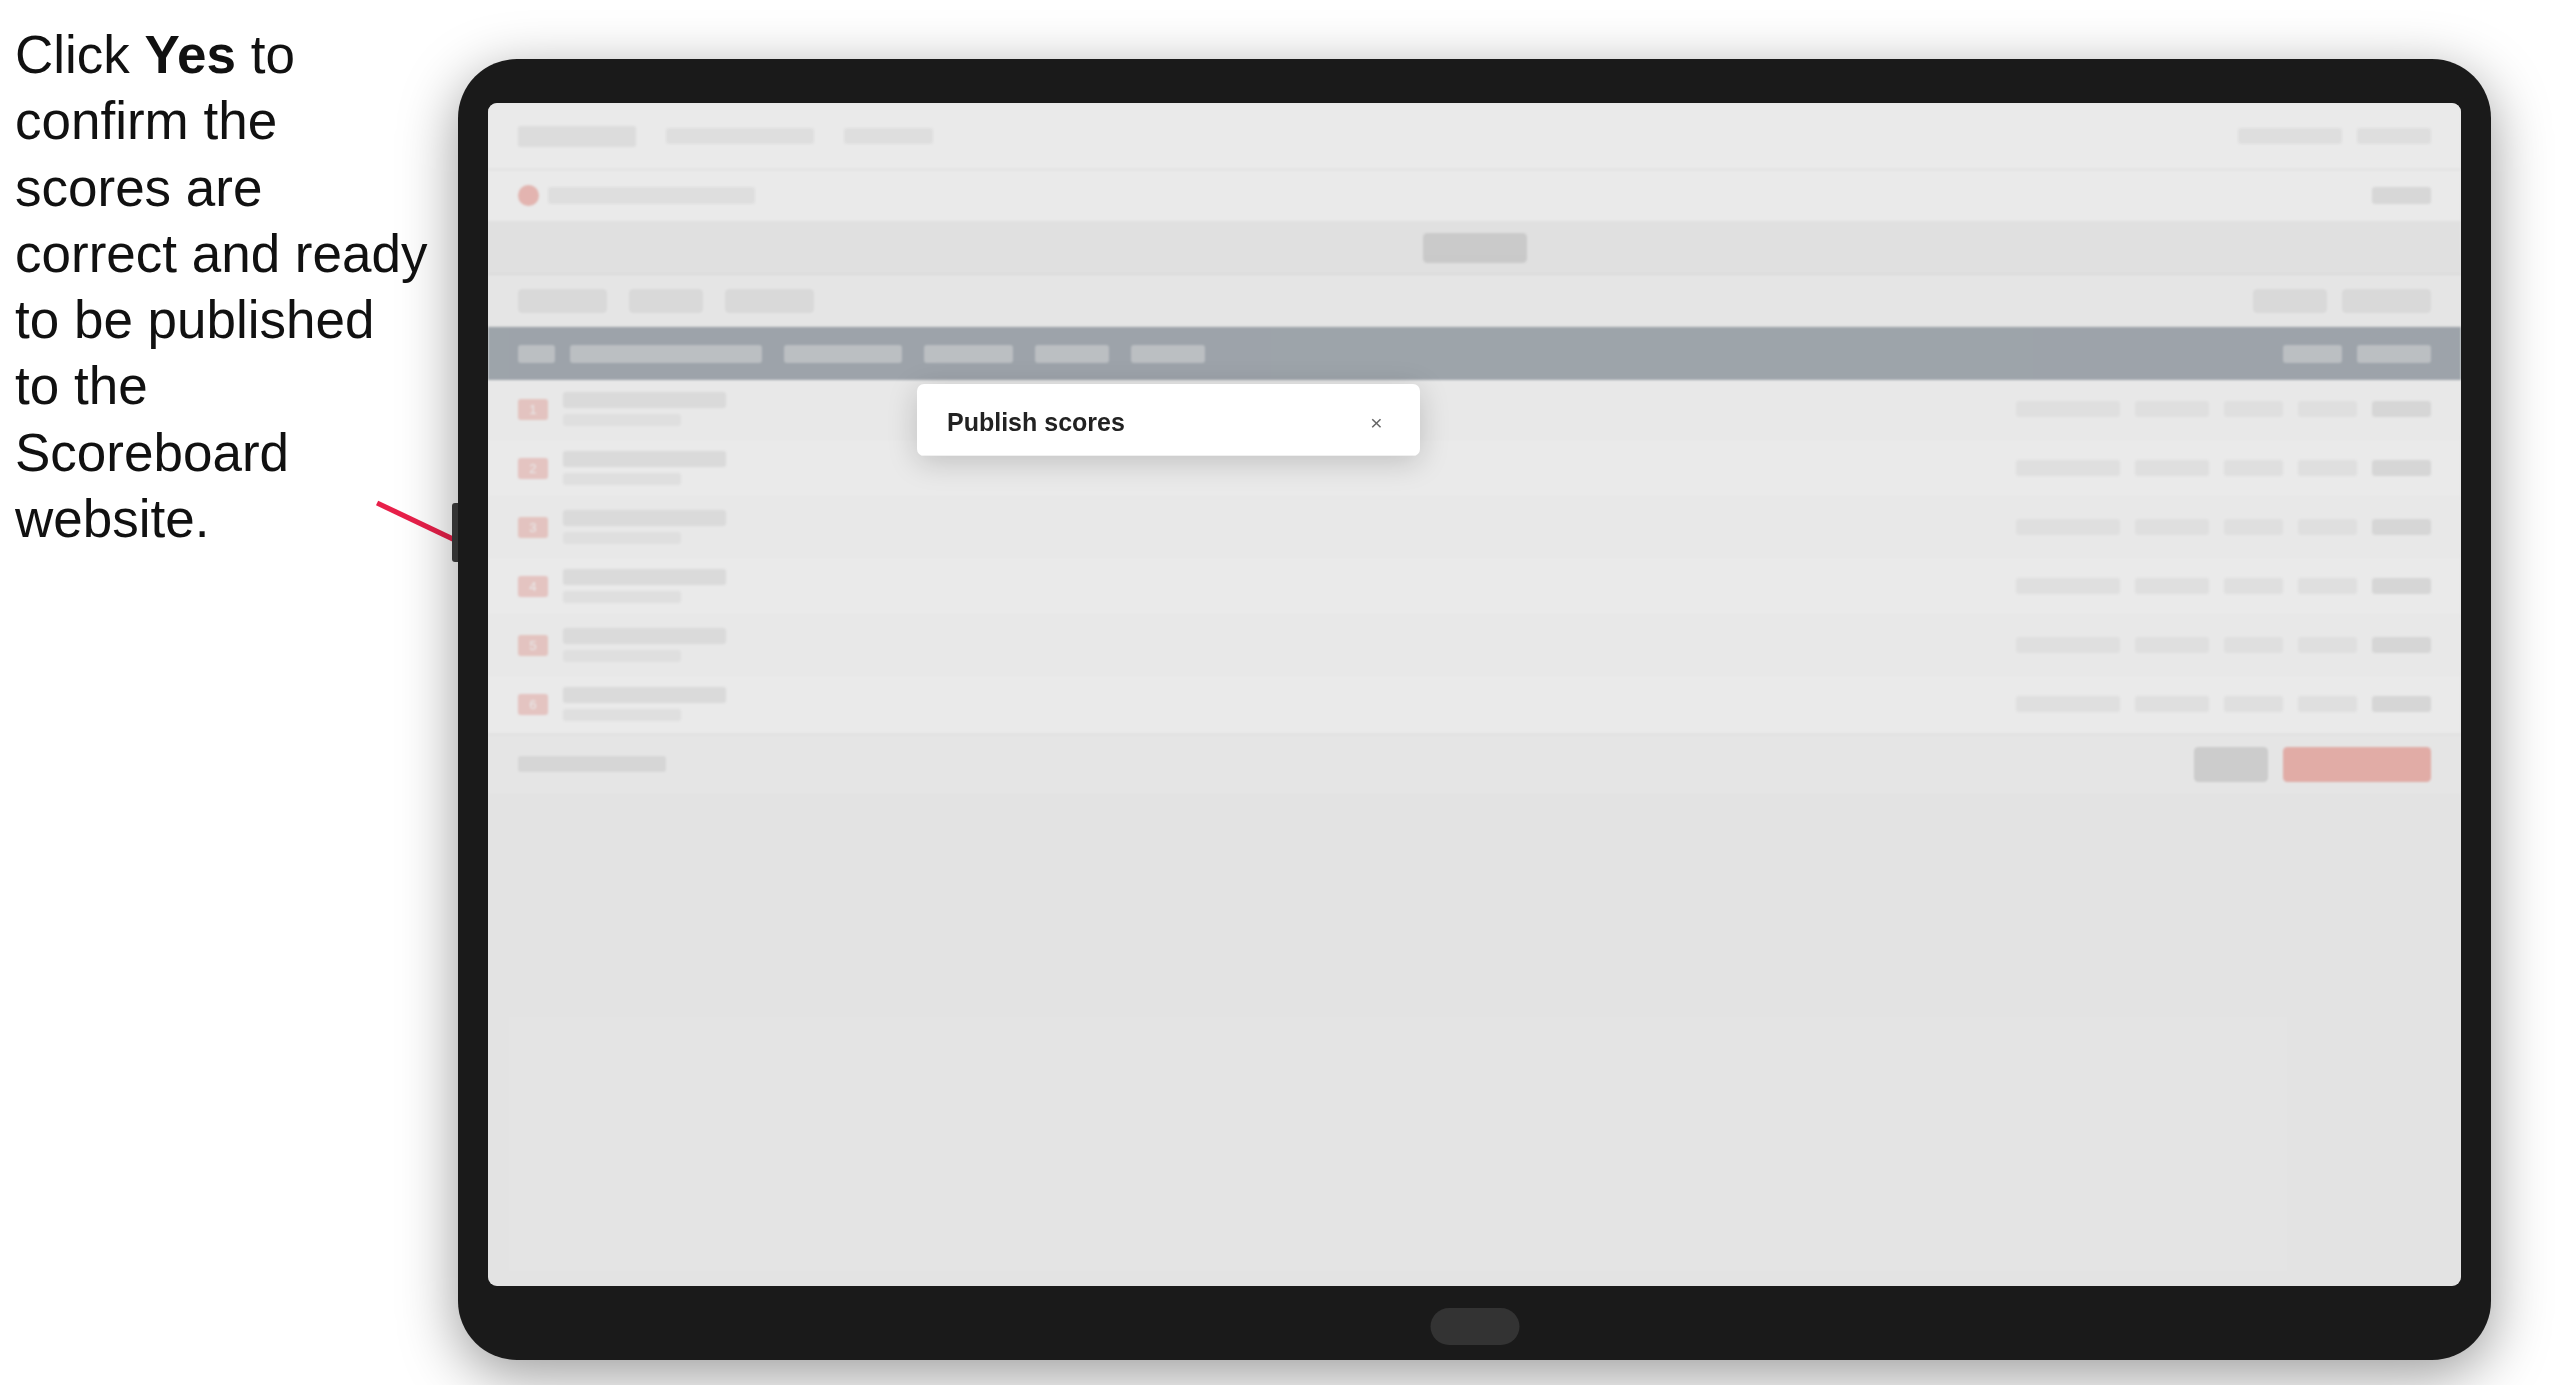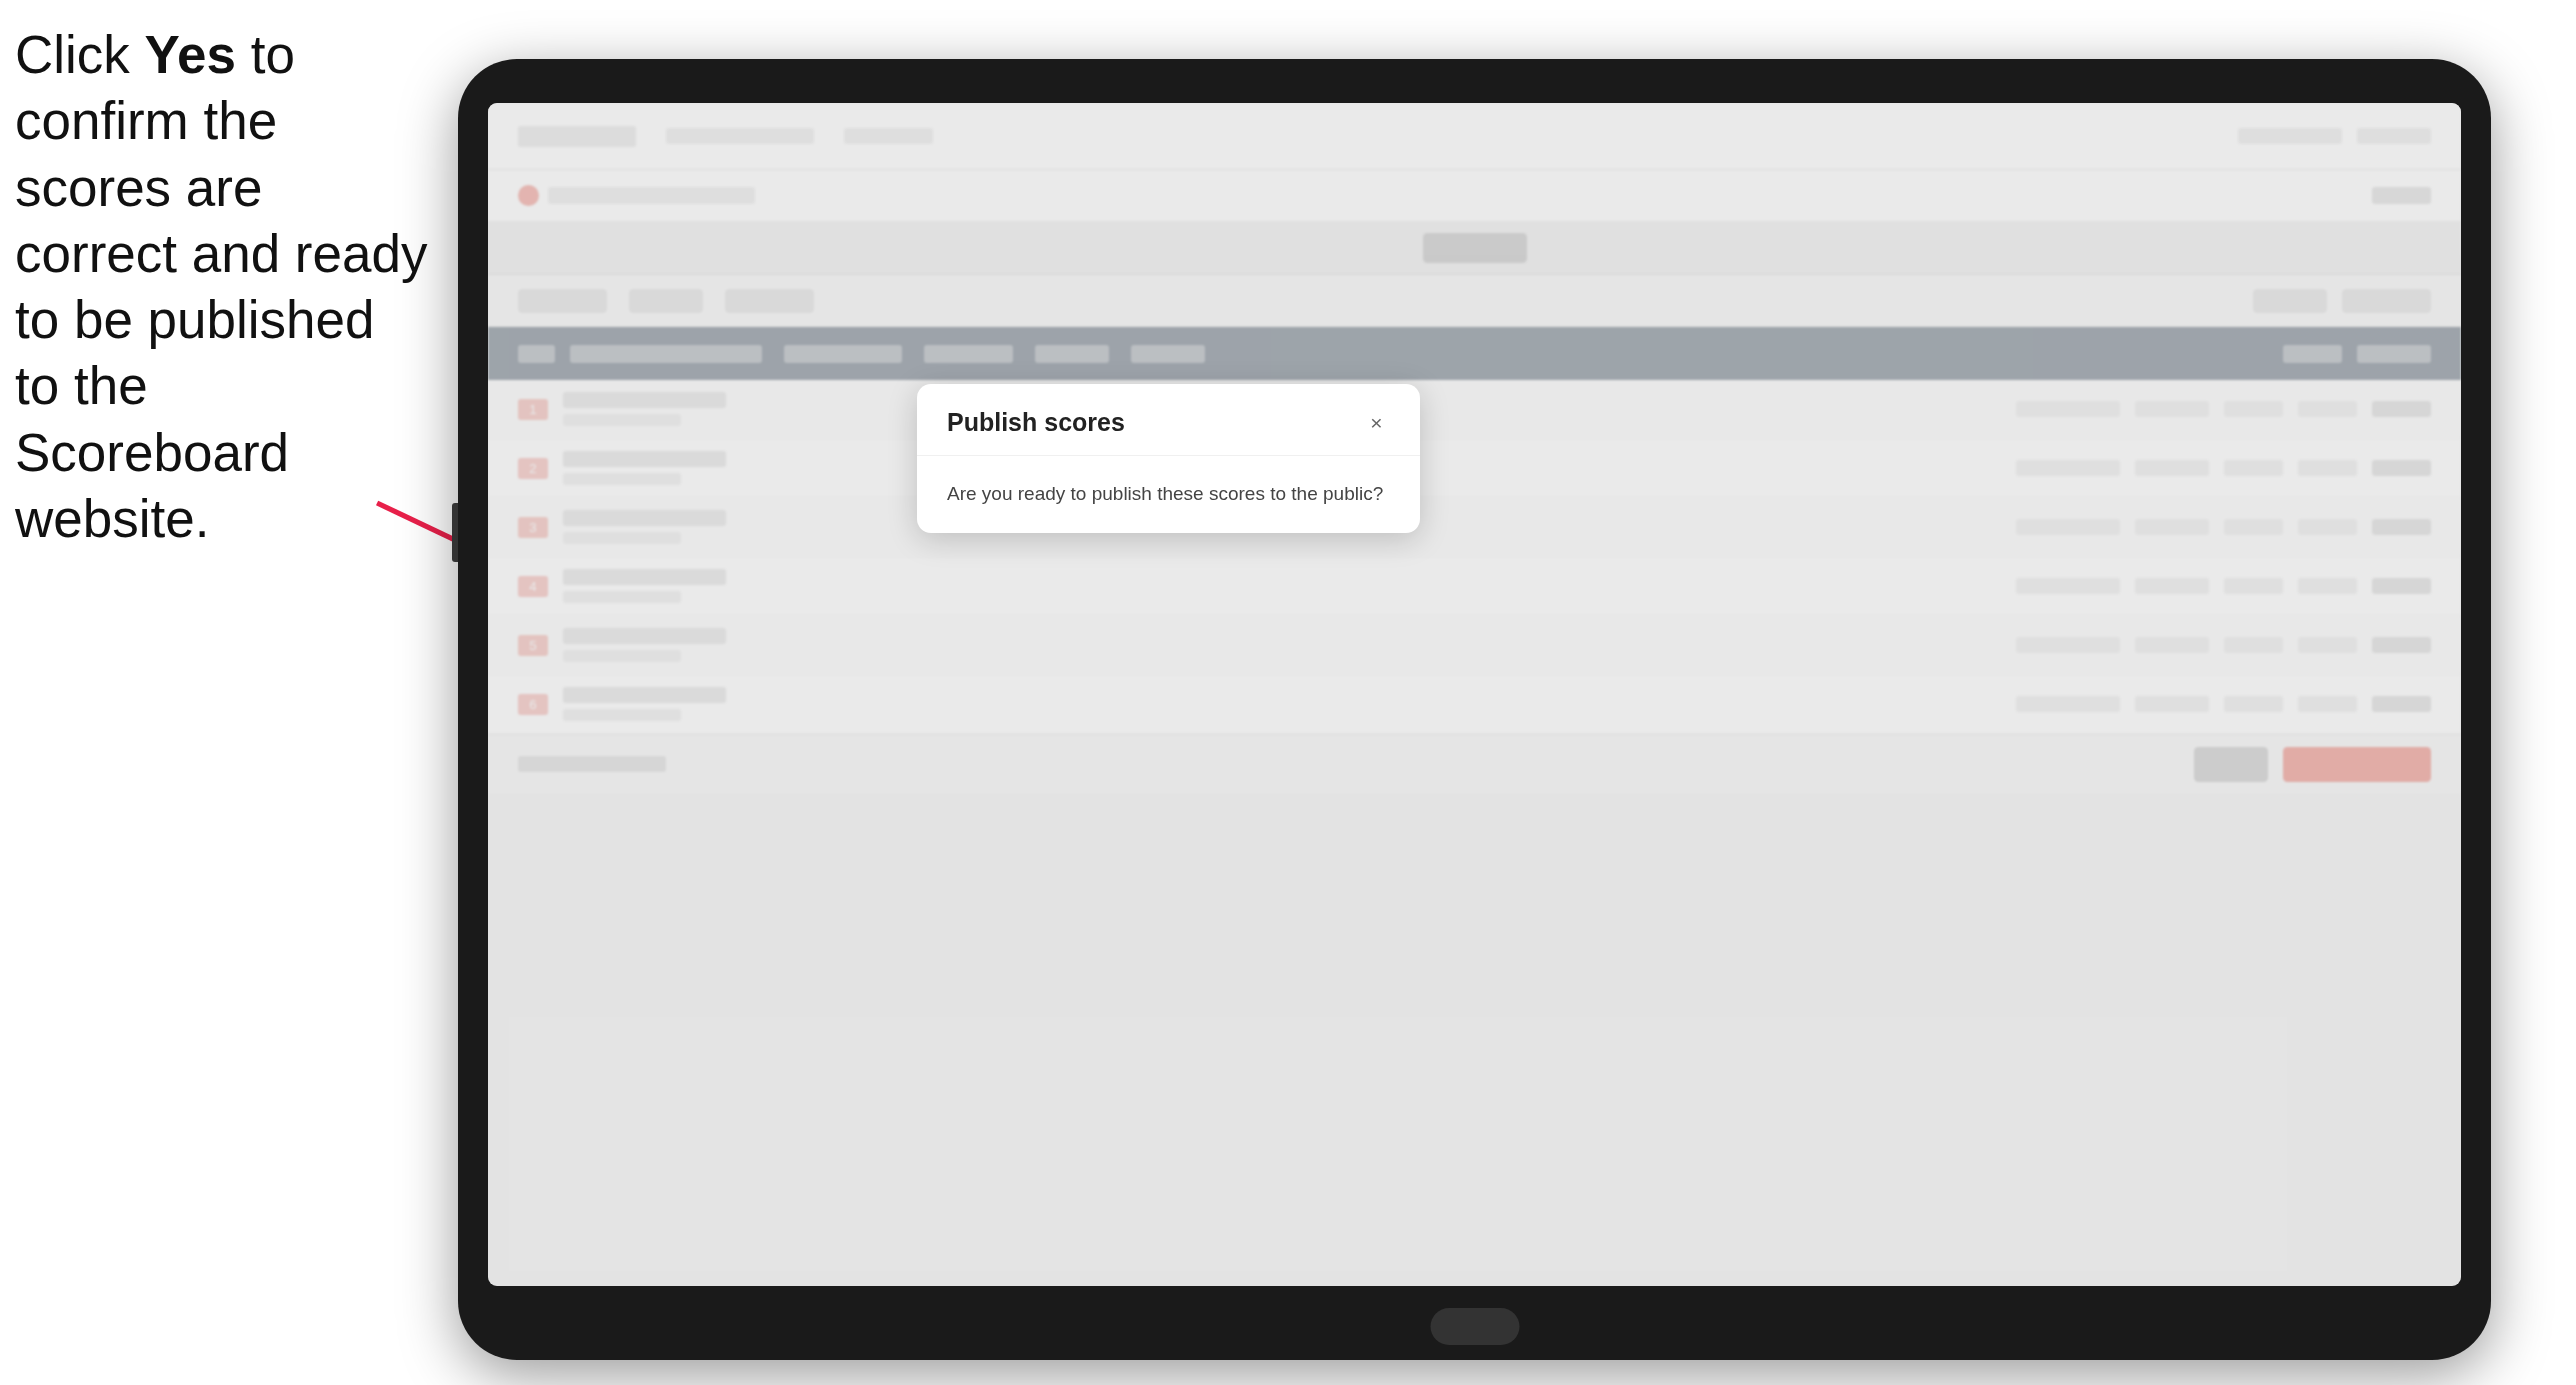--- a/index.html
+++ b/index.html
@@ -354,21 +354,21 @@
       background: rgba(200, 200, 200, 0.3);
       display: flex;
       align-items: center;
       justify-content: center;
       z-index: 100;
     }
 
     
     .modal-dialog {
       background: #ffffff;
-      border-radius: 14px;
+      border-radius: 7px;
       box-shadow: 0 6px 30px rgba(0,0,0,0.18);
       width: 503px;
       padding: 0;
       overflow: hidden;
       position: absolute;
       top: 281px;
       left: 429px;
     }
 
     .modal-header {
@@ -600,23 +600,20 @@
     </div>
 
     <div class="modal-overlay">
       <div class="modal-dialog">
 
         <div class="modal-header">
           <span class="modal-title">Publish scores</span>
           <button class="modal-close">×</button>
         </div>
 
-        <div class="modal-body">
-          <p class="modal-message">Are you ready to publish these scores to the public?</p>
-        </div>
 
 
       </div>
     </div>
 
   </div>
   <div class="tablet-home"></div>
 </div>
 
 

